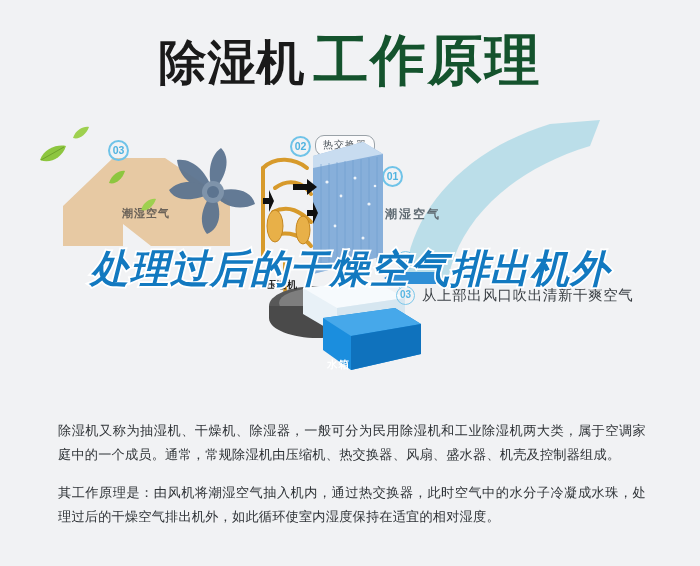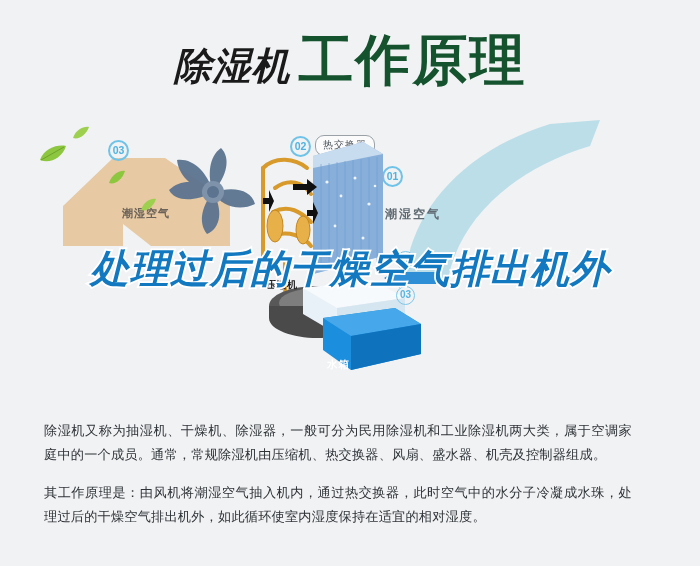--- a/index.html
+++ b/index.html
@@ -16,26 +16,25 @@
   }
 
   
   .title-wrap {
     position:absolute;
     top:24px; left:0; width:700px;
     text-align:center;
     white-space:nowrap;
   }
   .title-a {
-    font-size:38px;
+    font-size:48px;
     font-weight:700;
     color:#1a1a1a;
     letter-spacing:1px;
     vertical-align:baseline;
-    font-style:italic;
   }
   .title-b {
     font-size:55px;
     font-weight:700;
     color:#14532d;
     letter-spacing:2px;
     margin-left:8px;
     vertical-align:baseline;
   }
 
@@ -165,21 +164,21 @@
     letter-spacing:1px;
     line-height:49px;
     -webkit-text-stroke:3.5px #ffffff;
     paint-order:stroke fill;
     pointer-events:none;
   }
 
   
   .body-text {
     position:absolute;
-    left:44px; top:419px;
+    left:58px; top:419px;
     width:588px;
   }
   .para {
     font-size:13.2px;
     line-height:23.5px;
     color:#2f3337;
     letter-spacing:0.2px;
     text-align:justify;
   }
   .para + .para { margin-top:15px; }
@@ -310,20 +309,21 @@
       <polygon points="52,4 16,4 16,0 0,10 16,20 16,16 52,16" fill="#2f8fd6"></polygon>
     </svg>
   </div>
 
   <div class="legend">
     <div class="legend-row">
       <div class="legend-badge">02</div>
     </div>
     <div class="legend-row">
       <div class="legend-badge">03</div>
+      <div class="legend-text">从上部出风口吹出清新干爽空气</div>
     </div>
   </div>
 
   <div class="watermark">处理过后的干燥空气排出机外</div>
 
   <div class="body-text">
     <p class="para">除湿机又称为抽湿机、干燥机、除湿器，一般可分为民用除湿机和工业除湿机两大类，属于空调家庭中的一个成员。通常，常规除湿机由压缩机、热交换器、风扇、盛水器、机壳及控制器组成。</p>
     <p class="para">其工作原理是：由风机将潮湿空气抽入机内，通过热交换器，此时空气中的水分子冷凝成水珠，处理过后的干燥空气排出机外，如此循环使室内湿度保持在适宜的相对湿度。</p>
   </div>
 

